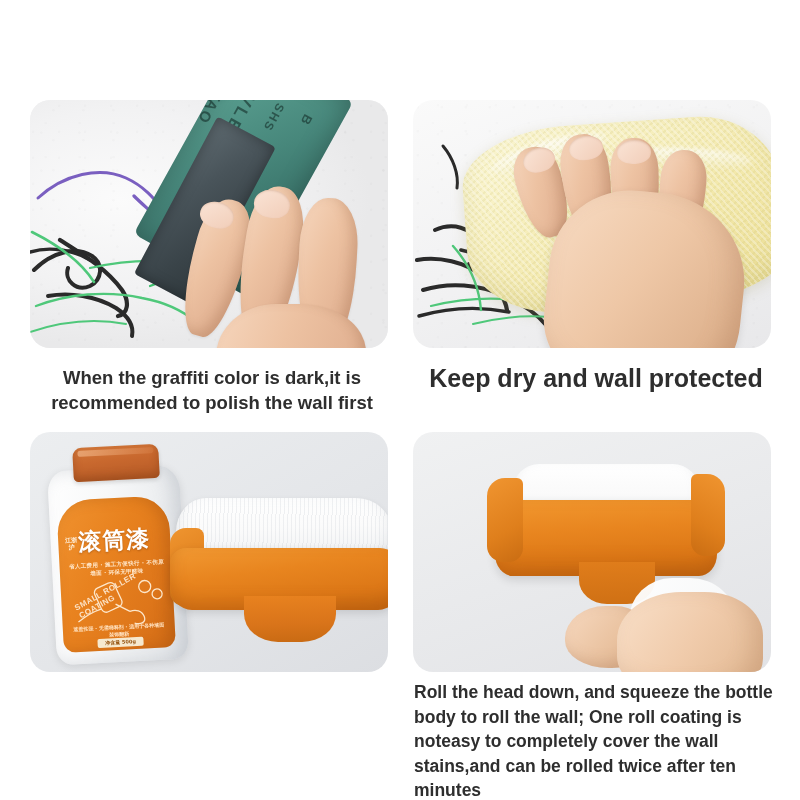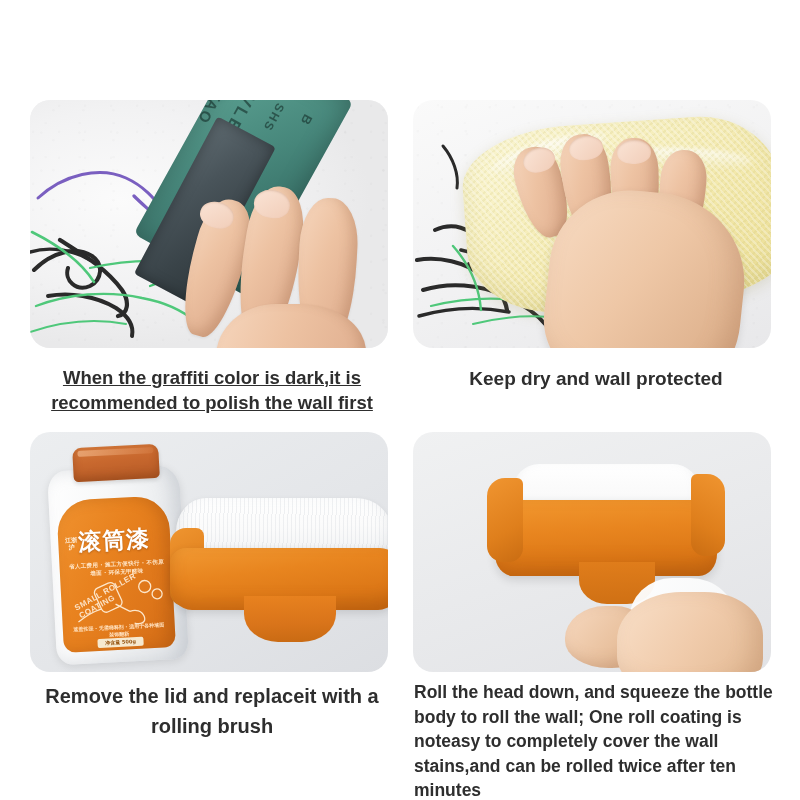--- a/index.html
+++ b/index.html
@@ -30,22 +30,22 @@
   .p2 { left: 413px; top: 100px; width: 358px; height: 248px; }
   .p3 { left: 30px;  top: 432px; width: 358px; height: 240px; }
   .p4 { left: 413px; top: 432px; width: 358px; height: 240px; }
 
   
   .cap {
     position: absolute;
     color: #2e2e2e; font-weight: 700;
     font-family: "Liberation Sans", sans-serif;
   }
-  .cap1 { left: 22px;  top: 365px; width: 380px; font-size: 18.5px; line-height: 25px; text-align: center; text-decoration: underline; }
-  .cap2 { left: 410px; top: 366px; width: 372px; font-size: 19px;   line-height: 25px; text-align: center; }
+  .cap1 { left: 22px;  top: 365px; width: 380px; font-size: 18.5px; line-height: 25px; text-align: center; }
+  .cap2 { left: 410px; top: 366px; width: 372px; font-size: 25px;   line-height: 25px; text-align: center; }
   .cap3 { left: 22px;  top: 681px; width: 380px; font-size: 20px;   line-height: 30px; text-align: center; }
   .cap4 { left: 414px; top: 680px; width: 372px; font-size: 17.5px; line-height: 24.5px; text-align: left; }
 
   
   .wall1 {
     position: absolute; inset: 0;
     background:
       radial-gradient(ellipse 70% 60% at 25% 40%, #fbfbfb 0%, #f2f2f3 60%, #e9e9ea 100%),
       #f4f4f5;
   }
@@ -418,16 +418,15 @@
 
     <div class="hand4">
       <div class="bottle4"></div>
       <div class="thumb4"></div>
       <div class="palm4"></div>
     </div>
   </div>
 
   <div class="cap cap1">When the graffiti color is dark,it is recommended to polish the wall first</div>
   <div class="cap cap2">Keep dry and wall protected</div>
-  <div class="cap cap3">Remove the lid and replaceit with a rolling brush</div>
   <div class="cap cap4">Roll the head down, and squeeze the bottle body to roll the wall; One roll coating is noteasy to completely cover the wall stains,and can be rolled twice after ten minutes</div>
 
 </div>
 
 </body></html>

